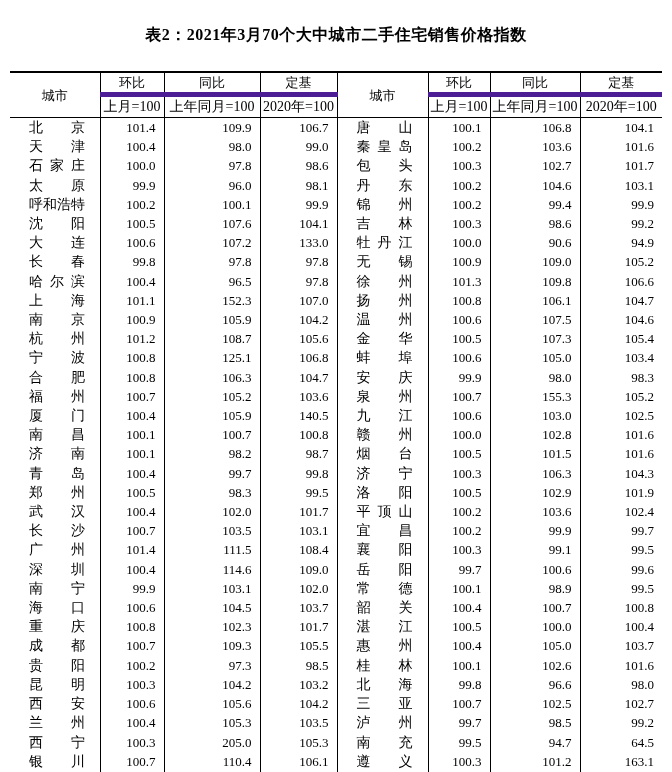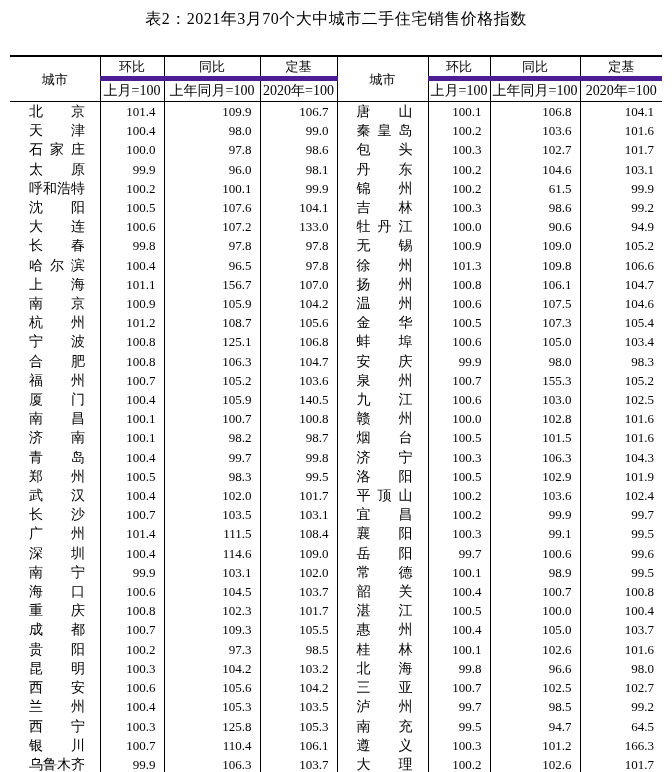--- a/index.html
+++ b/index.html
@@ -14,24 +14,24 @@
     -webkit-font-smoothing: antialiased;
   }
   .page {
     width: 672px;
     height: 772px;
     position: relative;
     overflow: hidden;
   }
   .title {
     text-align: center;
-    font-weight: normal;
+    font-weight: bold;
     font-size: 16px;
     line-height: 20px;
-    padding-top: 9px;
+    padding-top: 25px;
     letter-spacing: 0.5px;
   }
   table.idx {
     border-collapse: collapse;
     table-layout: fixed;
     width: 652px;
     margin-left: 10px;
     margin-top: 26px;
     border-top: 2.5px solid #000;
     border-bottom: 2.5px solid #000;
@@ -176,21 +176,21 @@
           <td class="city">
             <div class="cityname">呼和浩特</div>
           </td>
           <td class="num">100.2</td>
           <td class="num">100.1</td>
           <td class="num">99.9</td>
           <td class="city">
             <div class="cityname">锦州</div>
           </td>
           <td class="num">100.2</td>
-          <td class="num">61.5</td>
+          <td class="num">99.4</td>
           <td class="num">99.9</td>
         </tr>
         <tr>
           <td class="city">
             <div class="cityname">沈阳</div>
           </td>
           <td class="num">100.5</td>
           <td class="num">107.6</td>
           <td class="num">104.1</td>
           <td class="city">
@@ -240,21 +240,21 @@
           </td>
           <td class="num">101.3</td>
           <td class="num">109.8</td>
           <td class="num">106.6</td>
         </tr>
         <tr>
           <td class="city">
             <div class="cityname">上海</div>
           </td>
           <td class="num">101.1</td>
-          <td class="num">156.7</td>
+          <td class="num">152.3</td>
           <td class="num">107.0</td>
           <td class="city">
             <div class="cityname">扬州</div>
           </td>
           <td class="num">100.8</td>
           <td class="num">106.1</td>
           <td class="num">104.7</td>
         </tr>
         <tr>
           <td class="city">
@@ -562,42 +562,42 @@
           </td>
           <td class="num">99.7</td>
           <td class="num">98.5</td>
           <td class="num">99.2</td>
         </tr>
         <tr>
           <td class="city">
             <div class="cityname">西宁</div>
           </td>
           <td class="num">100.3</td>
-          <td class="num">125.8</td>
+          <td class="num">205.0</td>
           <td class="num">105.3</td>
           <td class="city">
             <div class="cityname">南充</div>
           </td>
           <td class="num">99.5</td>
           <td class="num">94.7</td>
           <td class="num">64.5</td>
         </tr>
         <tr>
           <td class="city">
             <div class="cityname">银川</div>
           </td>
           <td class="num">100.7</td>
           <td class="num">110.4</td>
           <td class="num">106.1</td>
           <td class="city">
             <div class="cityname">遵义</div>
           </td>
           <td class="num">100.3</td>
           <td class="num">101.2</td>
-          <td class="num">166.3</td>
+          <td class="num">163.1</td>
         </tr>
         <tr>
           <td class="city">
             <div class="cityname">乌鲁木齐</div>
           </td>
           <td class="num">99.9</td>
           <td class="num">106.3</td>
           <td class="num">103.7</td>
           <td class="city">
             <div class="cityname">大理</div>

